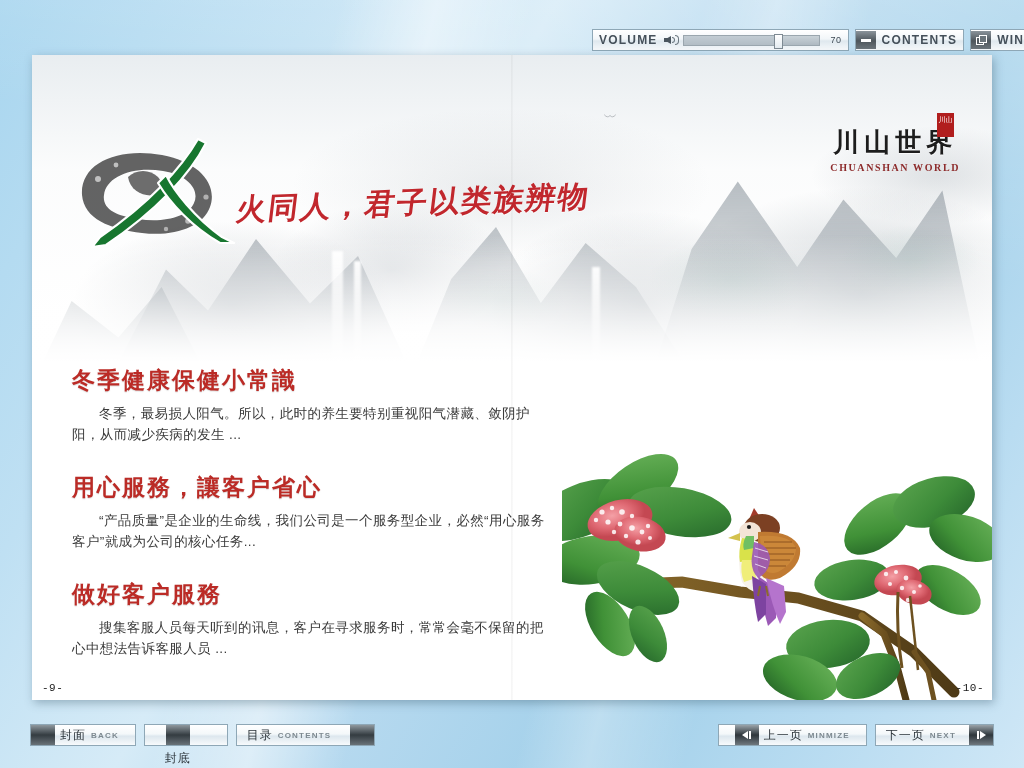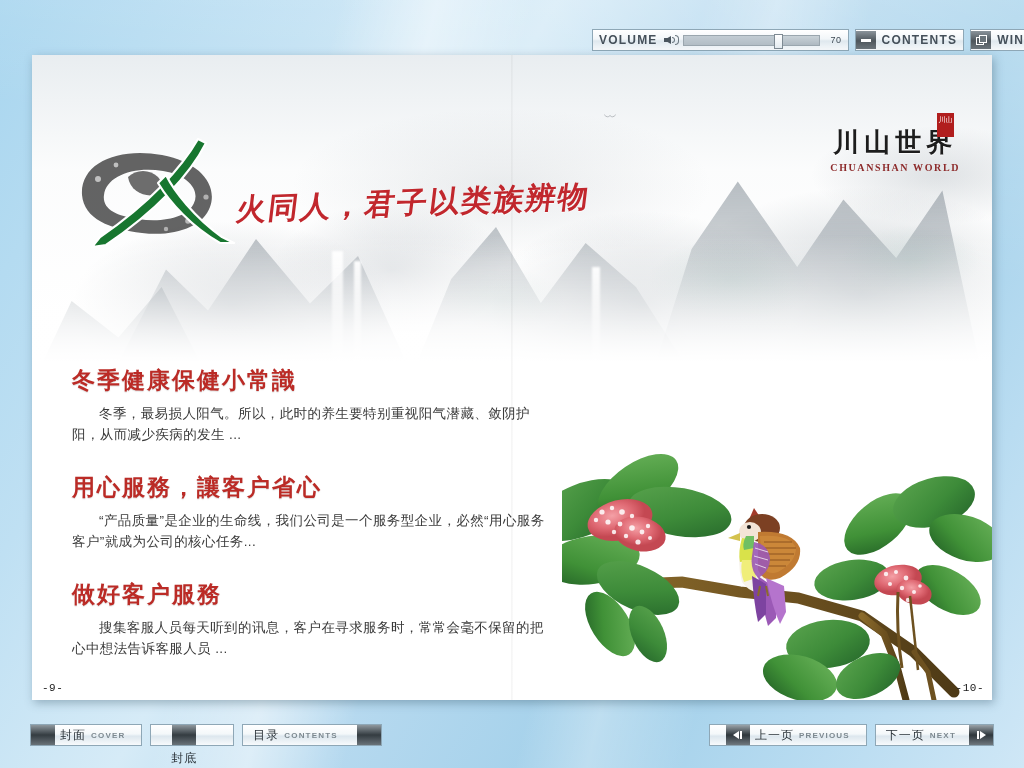--- a/index.html
+++ b/index.html
@@ -545,42 +545,42 @@
 
   <div class="fold"></div>
   <div class="pgnum left">-9-</div>
   <div class="pgnum right">-10-</div>
 </div>
 
 <div class="botbar left">
   <div class="navbtn" style="padding-left:0;">
     <span class="navblk flat"></span>
     <span class="cn">封面</span>
-    <span class="en">COVER</span>
+    <span class="en">BACK</span>
   </div>
   <div class="navbtn" style="padding-left:0;flex-direction:column;">
     <span class="navblk flat"></span>
     <span class="cn">封底</span>
     <span class="en">BACK COVER</span>
   </div>
   <div class="navbtn" style="padding-left:10px; padding-right:0;">
     <span class="cn">目录</span>
     <span class="en" style="margin-right:14px;">CONTENTS</span>
     <span class="navblk flat"></span>
   </div>
 </div>
 
 <div class="botbar right">
   <div class="navbtn" style="padding-left:16px;">
     <span class="navblk">
       <span class="arrow-l"></span>
         <span class="bar-v"></span>
     </span>
     <span class="cn">上一页</span>
-    <span class="en">PREVIOUS</span>
+    <span class="en">MINMIZE</span>
   </div>
   <div class="navbtn" style="padding-left:10px; padding-right:0;justify-content:flex-end;">
     <span class="cn">下一页</span>
     <span class="en" style="margin-right:8px;">NEXT</span>
     <span class="navblk">
       <span class="bar-v" style="margin:0 1px 0 0;"></span>
         <span class="arrow-r"></span>
     </span>
   </div>
 </div>

